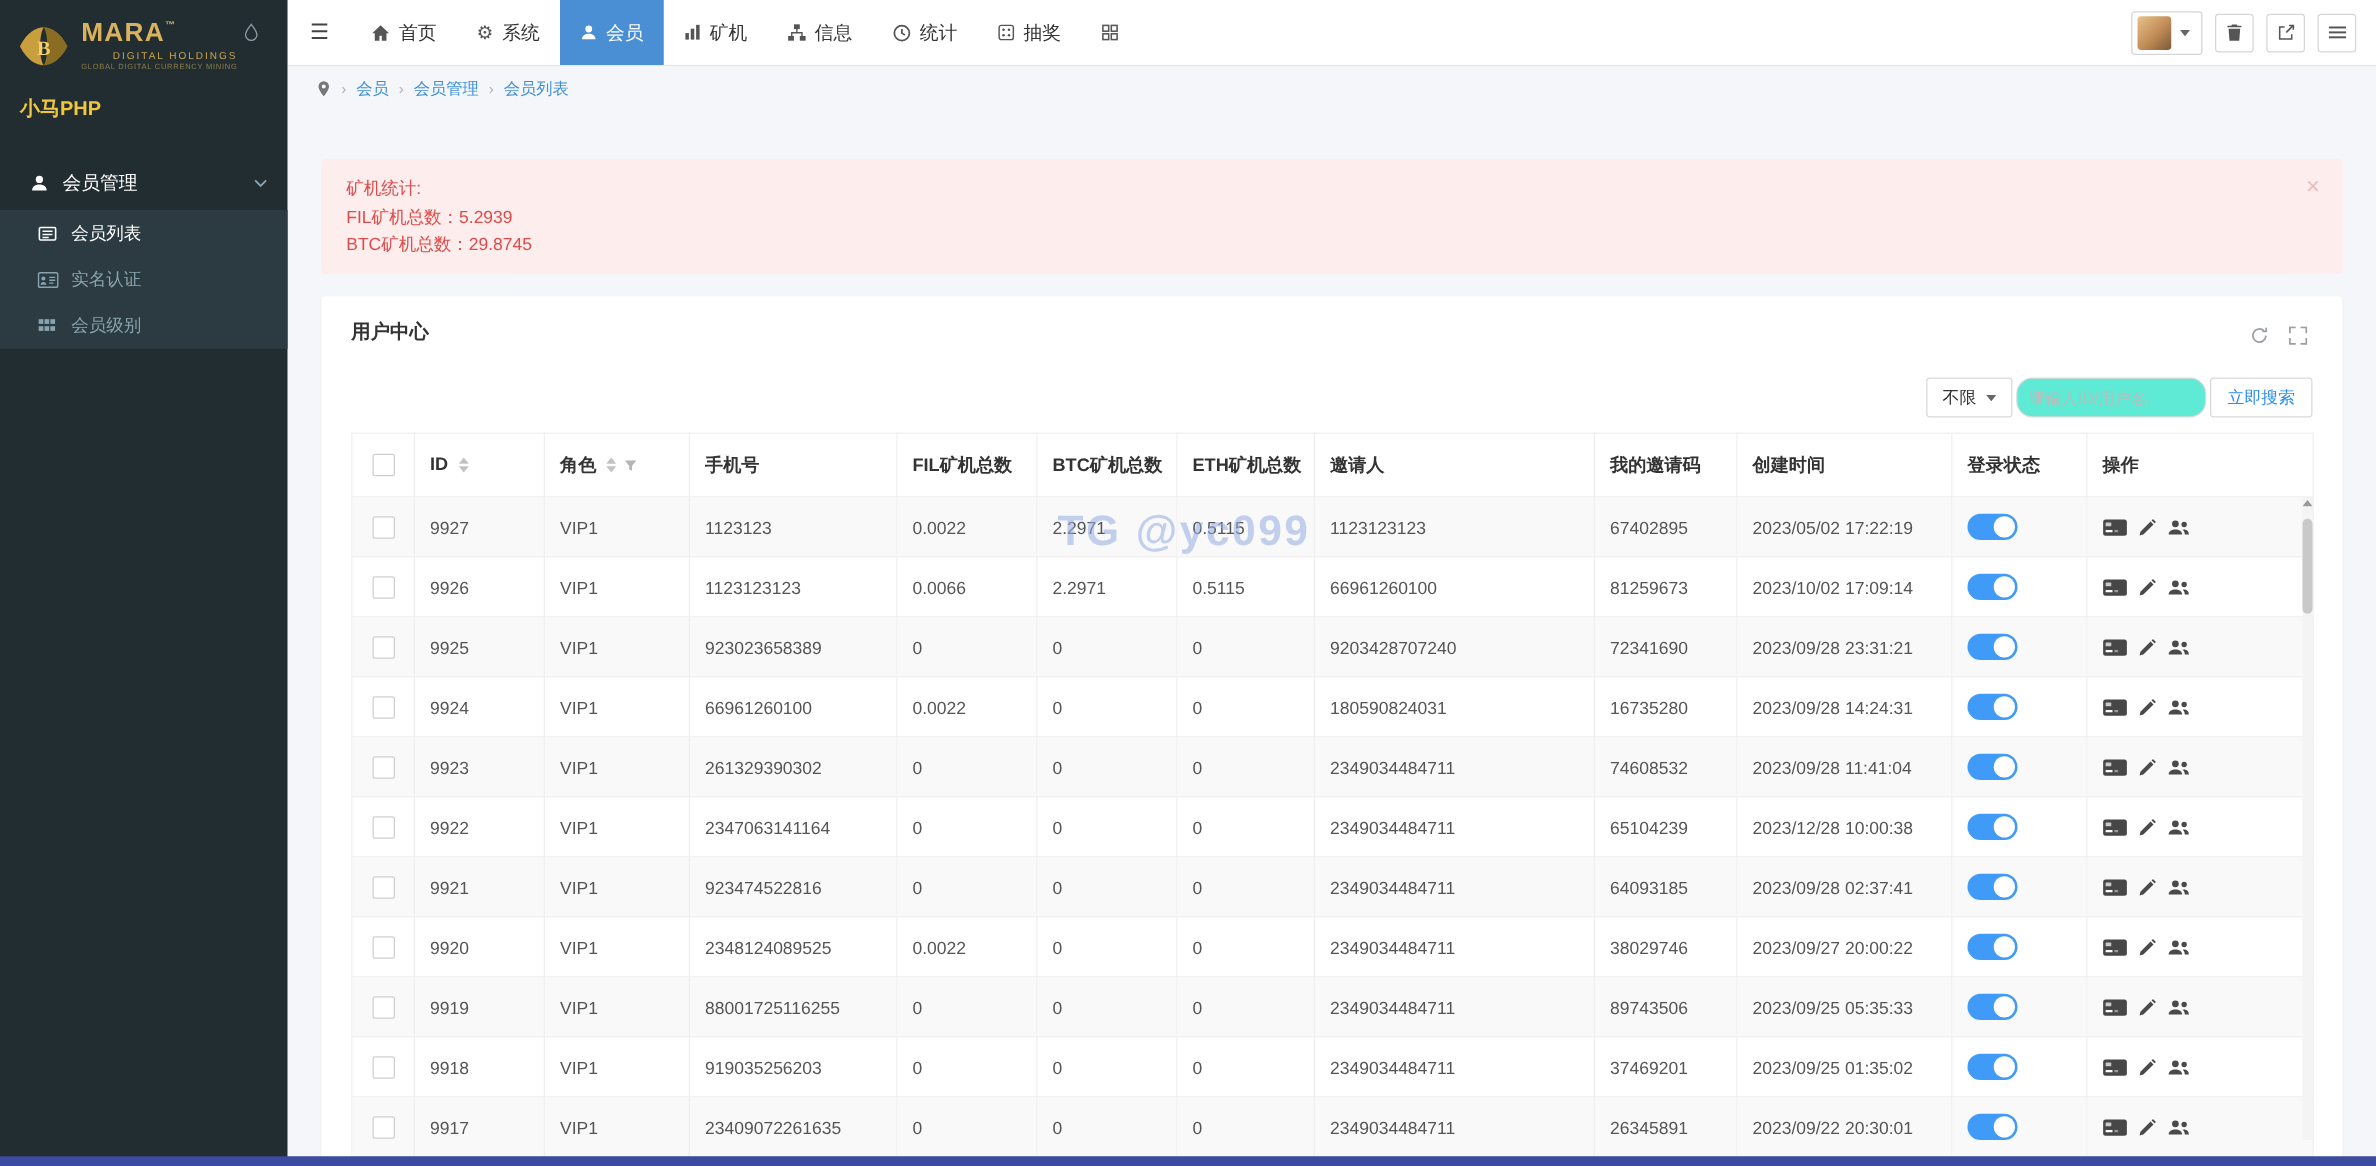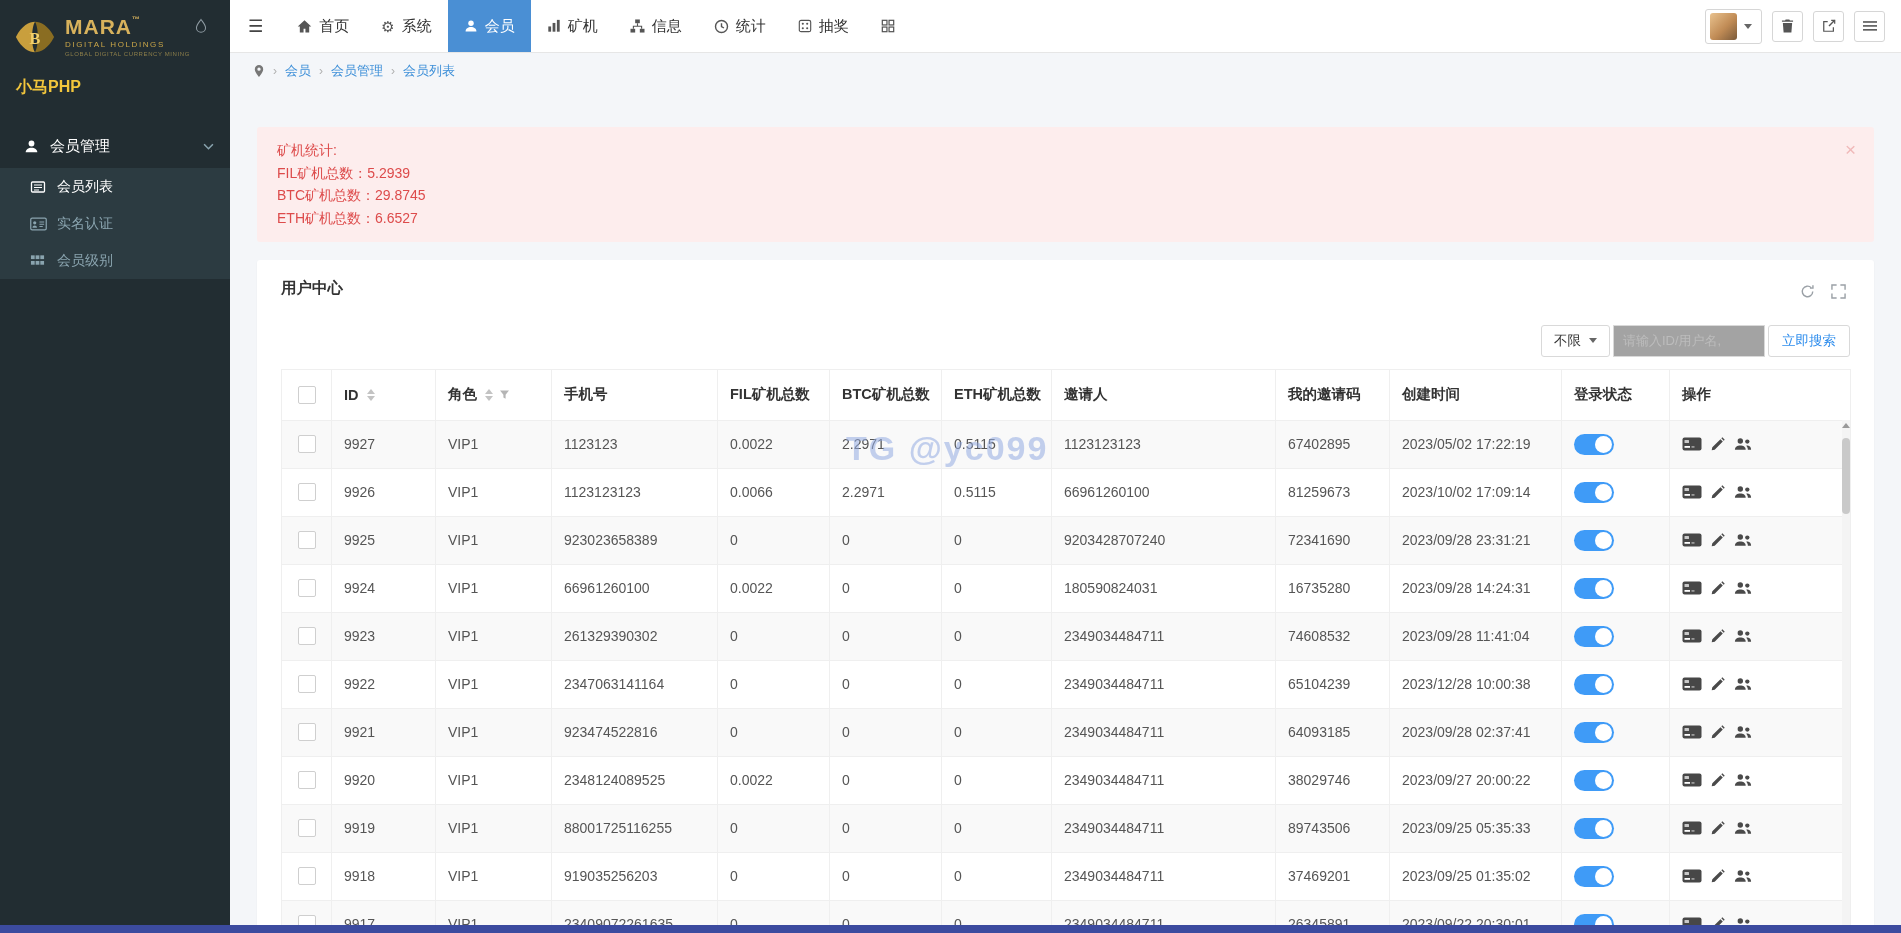--- a/index.html
+++ b/index.html
@@ -11,21 +11,21 @@
   body{font-family:"Liberation Sans","DejaVu Sans",sans-serif;background:#f4f6f9;position:relative;font-size:14px;color:#333;}
   svg{display:block;}
 
   
   .sidebar{position:absolute;left:0;top:0;bottom:0;width:230px;background:var(--sidebar-bg);z-index:20;}
   .logo-area{padding:16px 14px 8px;position:relative;}
   .droplet{position:absolute;right:22px;top:18px;color:#8f9ba3;}
   .logo-row{display:flex;align-items:center;gap:9px;}
   .logo-title{color:var(--brand-gold);font-size:21px;font-weight:bold;letter-spacing:1px;line-height:1;}
   .logo-title .tm{font-size:8px;vertical-align:top;}
-  .logo-sub{color:#caa648;font-size:8px;letter-spacing:1.6px;margin-top:3px;}
+  .logo-sub{color:#caa648;font-size:8px;letter-spacing:1.6px;margin-top:3px;text-align:right;}
   .logo-tag{color:#8d7f4a;font-size:6px;letter-spacing:.6px;margin-top:2px;}
   .brand-name{color:#f2c63c;font-weight:bold;font-size:16px;margin:20px 0 0 2px;}
   .menu{margin-top:18px;}
   .menu-group-header{display:flex;align-items:center;height:44px;padding:0 16px 0 24px;color:#fff;font-size:15px;cursor:pointer;}
   .menu-group-header .gicon{width:16px;margin-right:10px;display:inline-flex;color:#fff;}
   .menu-group-header .chev{margin-left:auto;color:#8aa4af;display:inline-flex;}
   .menu-group-header.dim{color:#b8c7ce;padding-left:28px;}
   .submenu{background:var(--submenu-bg);}
   .submenu-item{display:flex;align-items:center;height:37px;padding-left:30px;color:#8aa4af;font-size:14px;cursor:pointer;}
   .submenu-item .sicon{width:18px;margin-right:9px;display:inline-flex;color:inherit;}
@@ -54,21 +54,21 @@
   .alert{position:relative;margin:38px 27px 18px;background:var(--alert-bg);border-radius:3px;padding:12px 20px;color:var(--alert-text);font-size:14px;line-height:1.62;}
   .alert-close{position:absolute;right:18px;top:8px;color:#f0b9b9;font-size:19px;cursor:pointer;}
 
   .card{margin:0 27px;background:#fff;border-radius:3px;box-shadow:0 1px 2px rgba(0,0,0,.06);height:745px;position:relative;}
   .card-header{display:flex;align-items:flex-end;justify-content:space-between;padding:18px 28px 0 24px;}
   .card-title{font-size:15.5px;font-weight:bold;color:#333;}
   .card-tools{display:flex;gap:16px;color:#9aa0a6;}
   .card-tools .tool{display:inline-flex;cursor:pointer;}
   .toolbar{display:flex;justify-content:flex-end;align-items:center;gap:3px;padding:26px 24px 12px;}
   .filter-btn{height:32px;display:inline-flex;align-items:center;gap:8px;padding:0 12px;border:1px solid #d9d9d9;border-radius:3px;background:#fff;font-size:13.5px;color:#333;cursor:pointer;font-family:inherit;}
-  .search-input{height:32px;width:152px;border:1px solid #d9d9d9;border-radius:0;padding:0 9px;font-size:13px;color:#333;outline:none;font-family:inherit;background:#a3a3a3;}
+  .search-input{height:32px;width:152px;border:1px solid #d9d9d9;border-radius:13px;padding:0 9px;font-size:13px;color:#333;outline:none;font-family:inherit;background:#5eead4;}
   .search-input::placeholder{color:#bcbcbc;}
   .search-btn{height:32px;padding:0 13px;border:1px solid #d9d9d9;border-radius:3px;background:#fff;color:#2e8ded;font-size:13.5px;cursor:pointer;font-family:inherit;}
 
   
   .table-wrap{position:relative;margin:0 24px;}
   table{width:100%;border-collapse:collapse;table-layout:fixed;}
   th,td{border:1px solid #efefef;padding:0 12px;text-align:left;vertical-align:middle;overflow:hidden;white-space:nowrap;}
   th{height:51px;font-size:14.5px;color:#333;background:#fff;font-weight:bold;}
   td{height:48px;font-size:14px;color:#555;}
   tbody tr:nth-child(odd){background:#f9f9f9;}
@@ -297,21 +297,20 @@
     <span class="sep">›</span>
     <a>会员管理</a>
     <span class="sep">›</span>
     <a>会员列表</a>
   </div>
 
   <div class="alert">
     <div>矿机统计:</div>
     <div>FIL矿机总数：5.2939</div>
     <div>BTC矿机总数：29.8745</div>
-    <div>ETH矿机总数：6.6527</div>
     <span class="alert-close">×</span>
   </div>
 
   <section class="card">
     <div class="card-header">
       <span class="card-title">用户中心</span>
       <span class="card-tools">
         <span class="tool">
           <svg width="15" height="15" viewBox="0 0 16 16" fill="none" stroke="currentColor" stroke-width="1.5">
               <path d="M13.6 8A5.6 5.6 0 1 1 12 4"></path>

